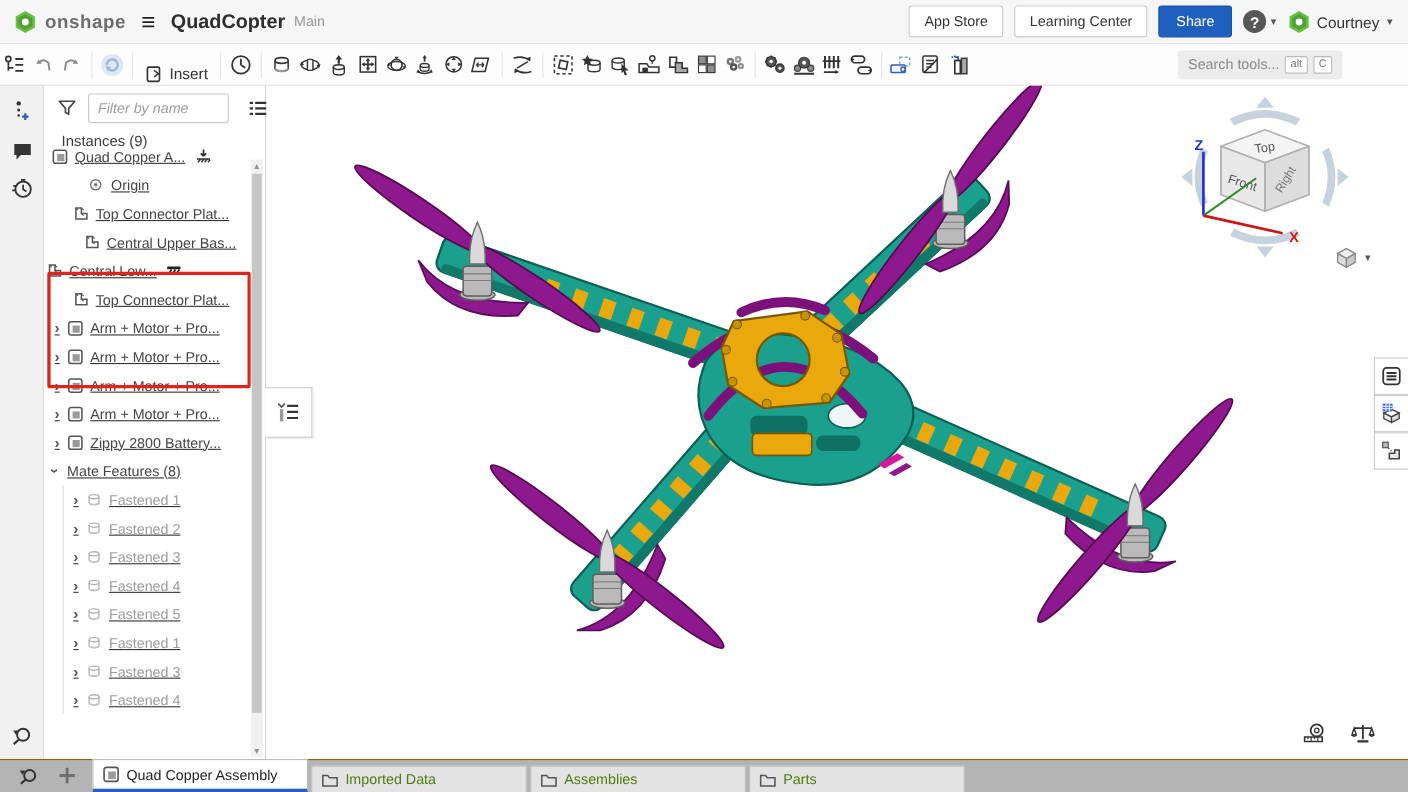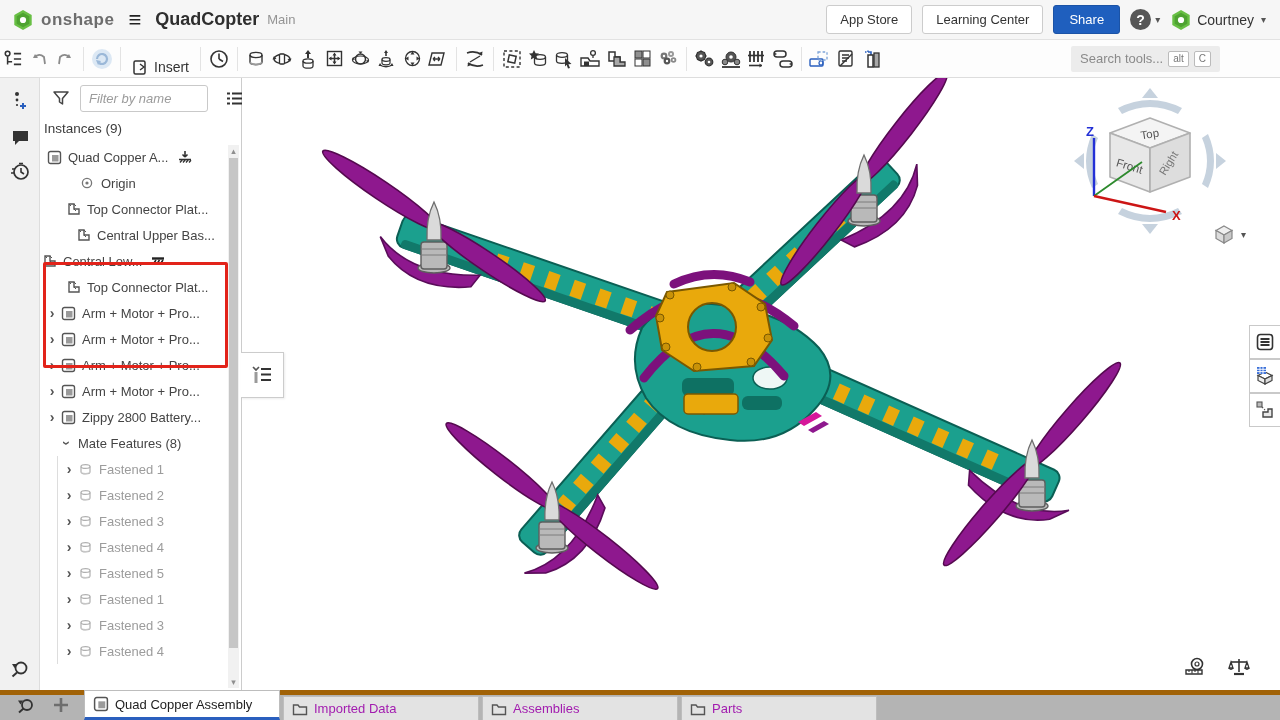--- a/index.html
+++ b/index.html
@@ -48,22 +48,22 @@
 
   
   .sidebar { position:absolute; top:78px; left:40px; width:202px; height:612px; background:#fff;
     border-right:1px solid #ccc; font-size:13px; }
   .filter-row { position:absolute; top:5px; left:0; width:202px; height:30px;
     display:flex; align-items:center; }
   .filter-input { width:128px; height:27px; margin-left:6px; border:1px solid #c9c9c9;
     border-radius:3px; padding:0 8px; font-size:13px; font-style:italic; color:#555;
     font-family:"Liberation Sans", sans-serif; }
   .filter-input::placeholder { color:#9b9b9b; }
-  .instances-hd { position:absolute; top:43px; left:4px; font-size:13.5px; color:#3c3c3c; }
-  .tree { position:absolute; top:66px; left:0; width:190px; }
+  .instances-hd { position:absolute; top:43px; left:16px; font-size:13.5px; color:#3c3c3c; }
+  .tree { position:absolute; top:51px; left:0; width:190px;text-decoration:underline; }
   .trow { height:26px; display:flex; align-items:center; color:#444; cursor:pointer; position:relative; }
   .trow .chev { font-size:14px; font-weight:bold; color:#555; width:14px; display:inline-block;
     text-align:center; line-height:1; }
   .chev-down { display:inline-block; transform:rotate(90deg); }
   .trow .ticon { display:inline-flex; width:18px; justify-content:center; margin-right:5px; }
   .trow .lbl { white-space:nowrap; }
   .dim { color:#9c9c9c; }
   .guide { position:absolute; left:17px; top:0; width:1px; height:208px; background:#ddd; }
   .redbox { position:absolute; left:3px; top:118px; width:185px; height:106px;
     border:3px solid #e2231a; border-radius:2px; pointer-events:none; }
@@ -80,25 +80,25 @@
   .view-opts { position:absolute; right:34px; top:146px; display:flex; align-items:center; gap:4px;
     cursor:pointer; color:#555; }
   .flyouts { position:absolute; right:0; top:247px; display:flex; flex-direction:column; }
   .flybtn { width:31px; height:34px; background:#fff; border:1px solid #c9c9c9; border-right:none;
     display:flex; align-items:center; justify-content:center; cursor:pointer; margin-bottom:0px; }
   .measure-tools { position:absolute; right:28px; bottom:10px; display:flex; gap:18px; }
   .measure-tools .tbi { color:#333; }
 
   
   .tabbar { position:absolute; top:690px; left:0; width:1280px; height:30px; background:#b4b4b4;
-    border-top:5px solid #a16207; display:flex; align-items:flex-end; }
+    border-top:1px solid #a16207; display:flex; align-items:flex-end; }
   .tabbar-icons { display:flex; align-items:center; height:30px; gap:10px; padding:0 10px 0 12px; }
   .doc-tab { width:196px; height:24px; margin-right:3px; background:#e3e3e3; border:1px solid #bdbdbd;
     border-bottom:none; display:flex; align-items:center; gap:6px; padding:0 8px; font-size:13px;
-    color:#a21caf; cursor:pointer; white-space:nowrap; overflow:hidden; }
+    color:#4d7c0f; cursor:pointer; white-space:nowrap; overflow:hidden; }
   .doc-tab.active { background:#fff; height:30px; border-bottom:3px solid #2a5fbe; color:#222; }
 </style>
 </head>
 <body>
 
 <div class="app">
 
   <div class="header">
     <div class="brand">
       <svg width="22" height="22" viewBox="0 0 24 24">
@@ -531,21 +531,21 @@
         <span class="chev">›</span>
         <span class="ticon">
             <svg width="15" height="15" viewBox="0 0 15 15">
               <rect x="1.5" y="1.5" width="12" height="12" rx="2" fill="none" stroke="#555" stroke-width="1.4"></rect>
               <rect x="5" y="5" width="6.5" height="6.5" fill="#9a9a9a"></rect>
             </svg>
           </span>
         <span class="lbl">Zippy 2800 Battery...</span>
       </div>
 
-      <div class="trow" style="padding-left:20px">
+      <div class="trow" style="padding-left:3px">
         <span class="chev"><span class="chev-down">›</span></span>
         <span class="lbl" style="margin-left:4px">Mate Features (8)</span>
       </div>
 
       <div style="position:relative">
         <div class="guide"></div>
         <div class="trow" style="padding-left:22px">
           <span class="chev">›</span>
           <span class="ticon">
               <svg width="13" height="13" viewBox="0 0 13 13">

